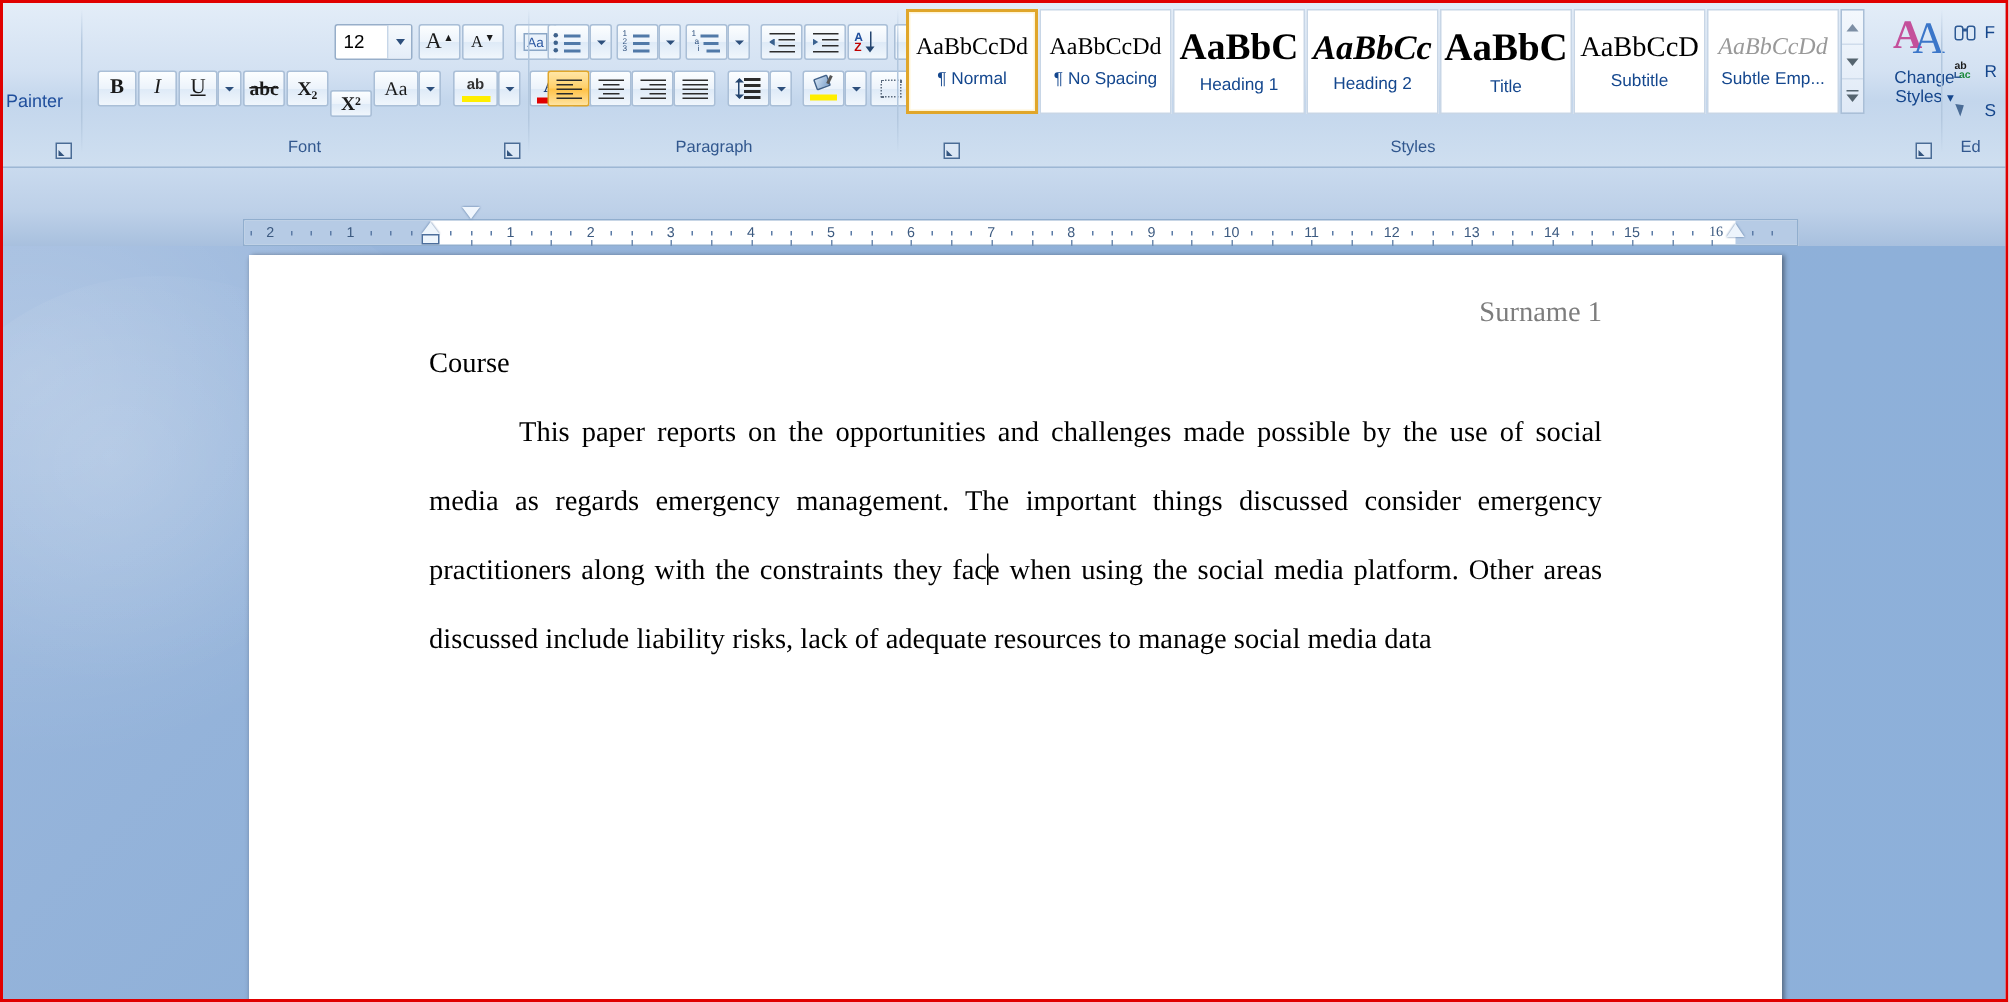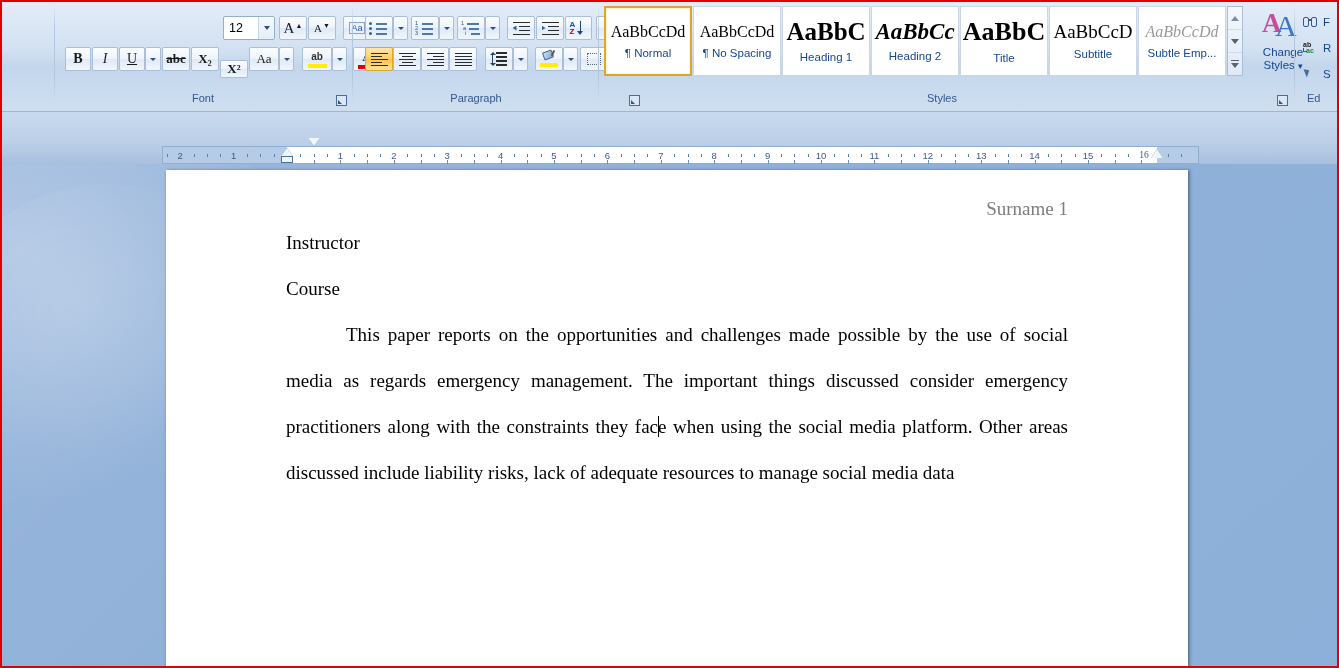--- a/index.html
+++ b/index.html
@@ -308,20 +308,24 @@
     margin: 0 -0.5px;
   }
 </style>
 </head>
 <body>
 
 <div id="app">
 
   <div class="ribbon">
 
+    <div class="grp clip-grp">
+      <div class="clip-label">Painter</div>
+      <div class="dlg-launch" style="right:6px;"></div>
+    </div>
     <div class="grp-sep" style="left:52px;"></div>
 
     <div class="grp font-grp">
       <div class="grp-body">
 
 
         <div class="combo" style="left:166px; top:12px; width:52px;">
           <div class="txt">12</div>
           <div class="arw">
               <span class="caret"></span>
@@ -746,21 +750,20 @@
       </div>
   </div>
 
   <div class="doc-area">
     <div class="doc-swoosh"></div>
     <div class="doc-swoosh2"></div>
 
     <div class="page">
       <div class="page-inner">
         <div class="hdr">Surname 1</div>
-        <div class="blk">Instructor</div>
         <div class="blk">Course</div>
         <div class="para indent">
           <span>This paper reports on the opportunities and challenges made possible by the use of social media as regards emergency management. The important things discussed consider emergency practitioners along with the constraints they fac</span><span class="caret-bar"></span><span>e when using the social media platform. Other areas discussed include liability risks, lack of adequate resources to manage social media data</span>
         </div>
       </div>
     </div>
   </div>
 </div>
 
 </body></html>

